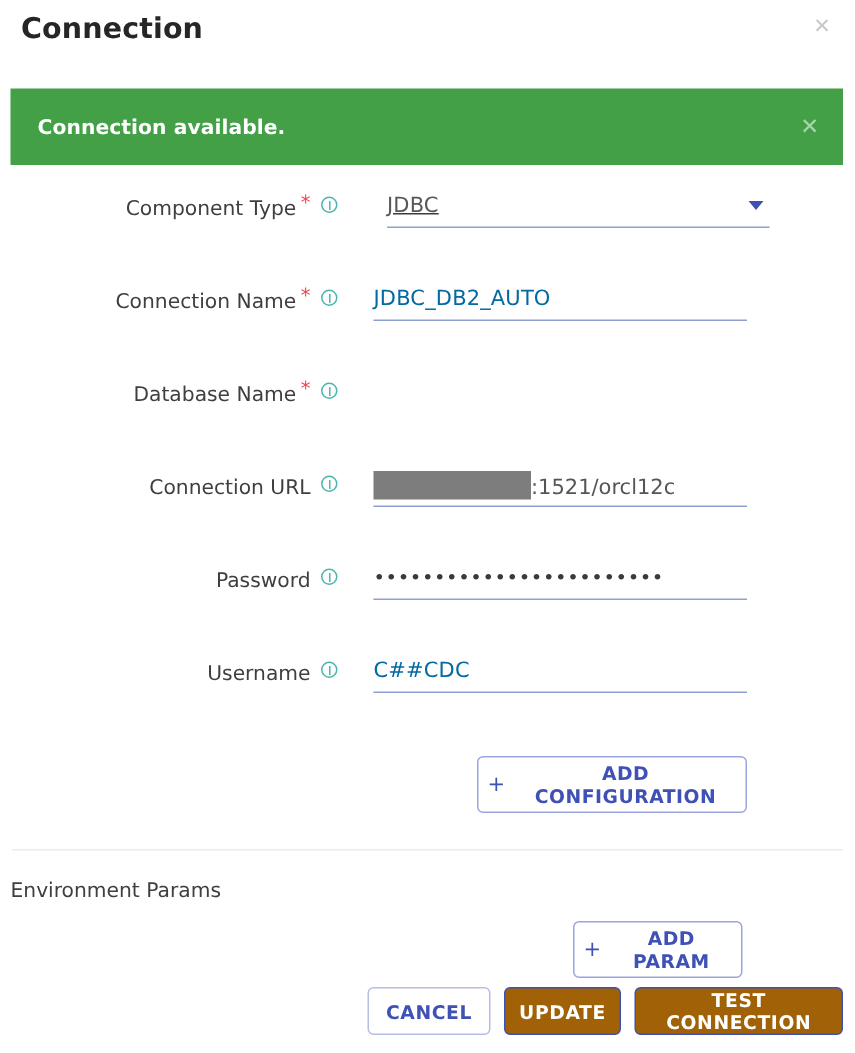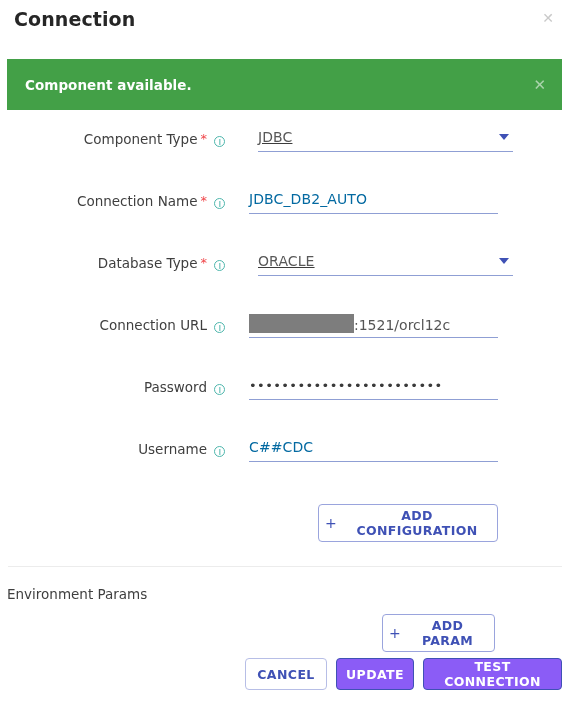--- a/index.html
+++ b/index.html
@@ -90,21 +90,21 @@
   .field-label {
     width: 225px;
     flex: 0 0 225px;
     text-align: right;
     font-size: 13.5px;
     color: #3f3f3f;
     padding-top: 8px;
     white-space: nowrap;
     display: flex;
     justify-content: flex-end;
-    align-items: flex-end;
+    align-items: flex-start;
   }
   .req-star {
     color: #f0464a;
     font-size: 13px;
     margin-left: 3px;
     line-height: 1;
     position: relative;
     top: -2px;
   }
   .info-icon {
@@ -260,37 +260,37 @@
     font-family: "DejaVu Sans", "Liberation Sans", sans-serif;
     border: 1px solid transparent;
   }
   .btn-cancel {
     background: #fff;
     color: #3f51b5;
     border-color: #b7bee6;
     width: 82px;
   }
   .btn-primary {
-    background: #8b5cf6;
+    background: #a16207;
     color: #fff;
     border-color: #3f51b5;
   }
   .btn-update { width: 78px; }
   .btn-test { width: 139px; }
 </style>
 </head>
 <body>
 
 <div class="dialog-header">
   <div class="dialog-title">Connection</div>
   <div class="header-close">✕</div>
 </div>
 
 <div class="alert-banner">
-  <span class="alert-text">Component available.</span>
+  <span class="alert-text">Connection available.</span>
   <span class="alert-close">✕</span>
 </div>
 
 <div class="form-area">
 
   <div class="form-row">
     <div class="field-label">
       <span>Component Type</span>
       <span class="req-star">*</span>
       <span class="info-icon"></span>
@@ -311,29 +311,23 @@
     </div>
     <div class="field-control">
       <div class="uline text-field">
         <span class="field-value">JDBC_DB2_AUTO</span>
       </div>
     </div>
   </div>
 
   <div class="form-row">
     <div class="field-label">
-      <span>Database Type</span>
+      <span>Database Name</span>
       <span class="req-star">*</span>
       <span class="info-icon"></span>
-    </div>
-    <div class="field-control">
-      <div class="uline select-field">
-        <span class="field-value">ORACLE</span>
-        <span class="caret"></span>
-      </div>
     </div>
   </div>
 
   <div class="form-row">
     <div class="field-label">
       <span>Connection URL</span>
       <span class="info-icon"></span>
     </div>
     <div class="field-control">
       <div class="uline text-field">

